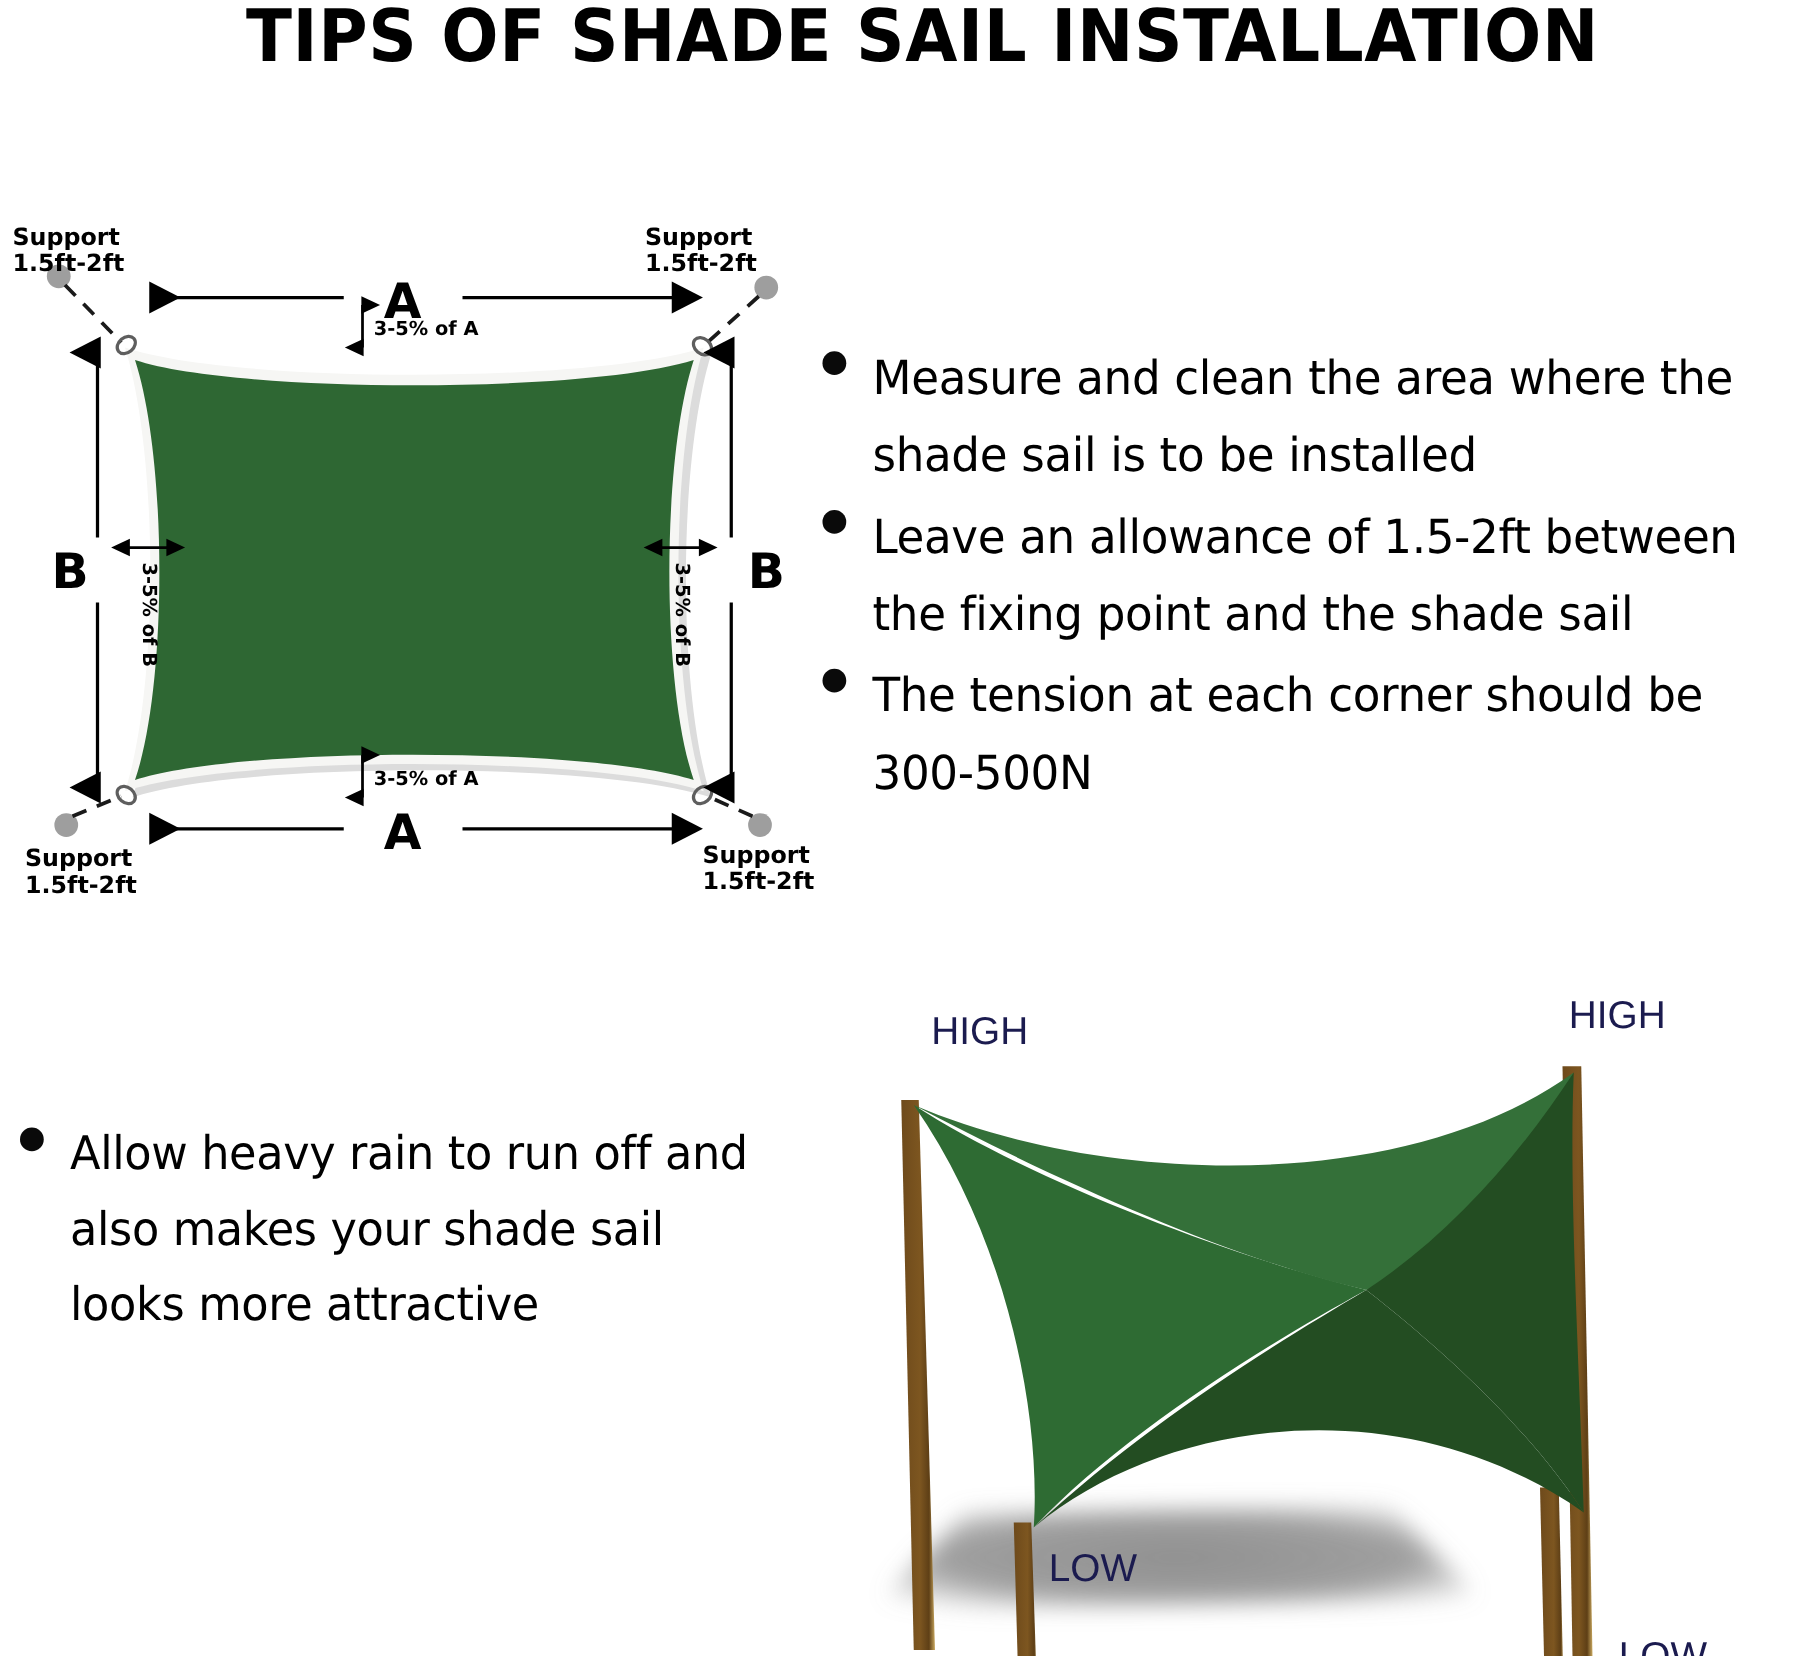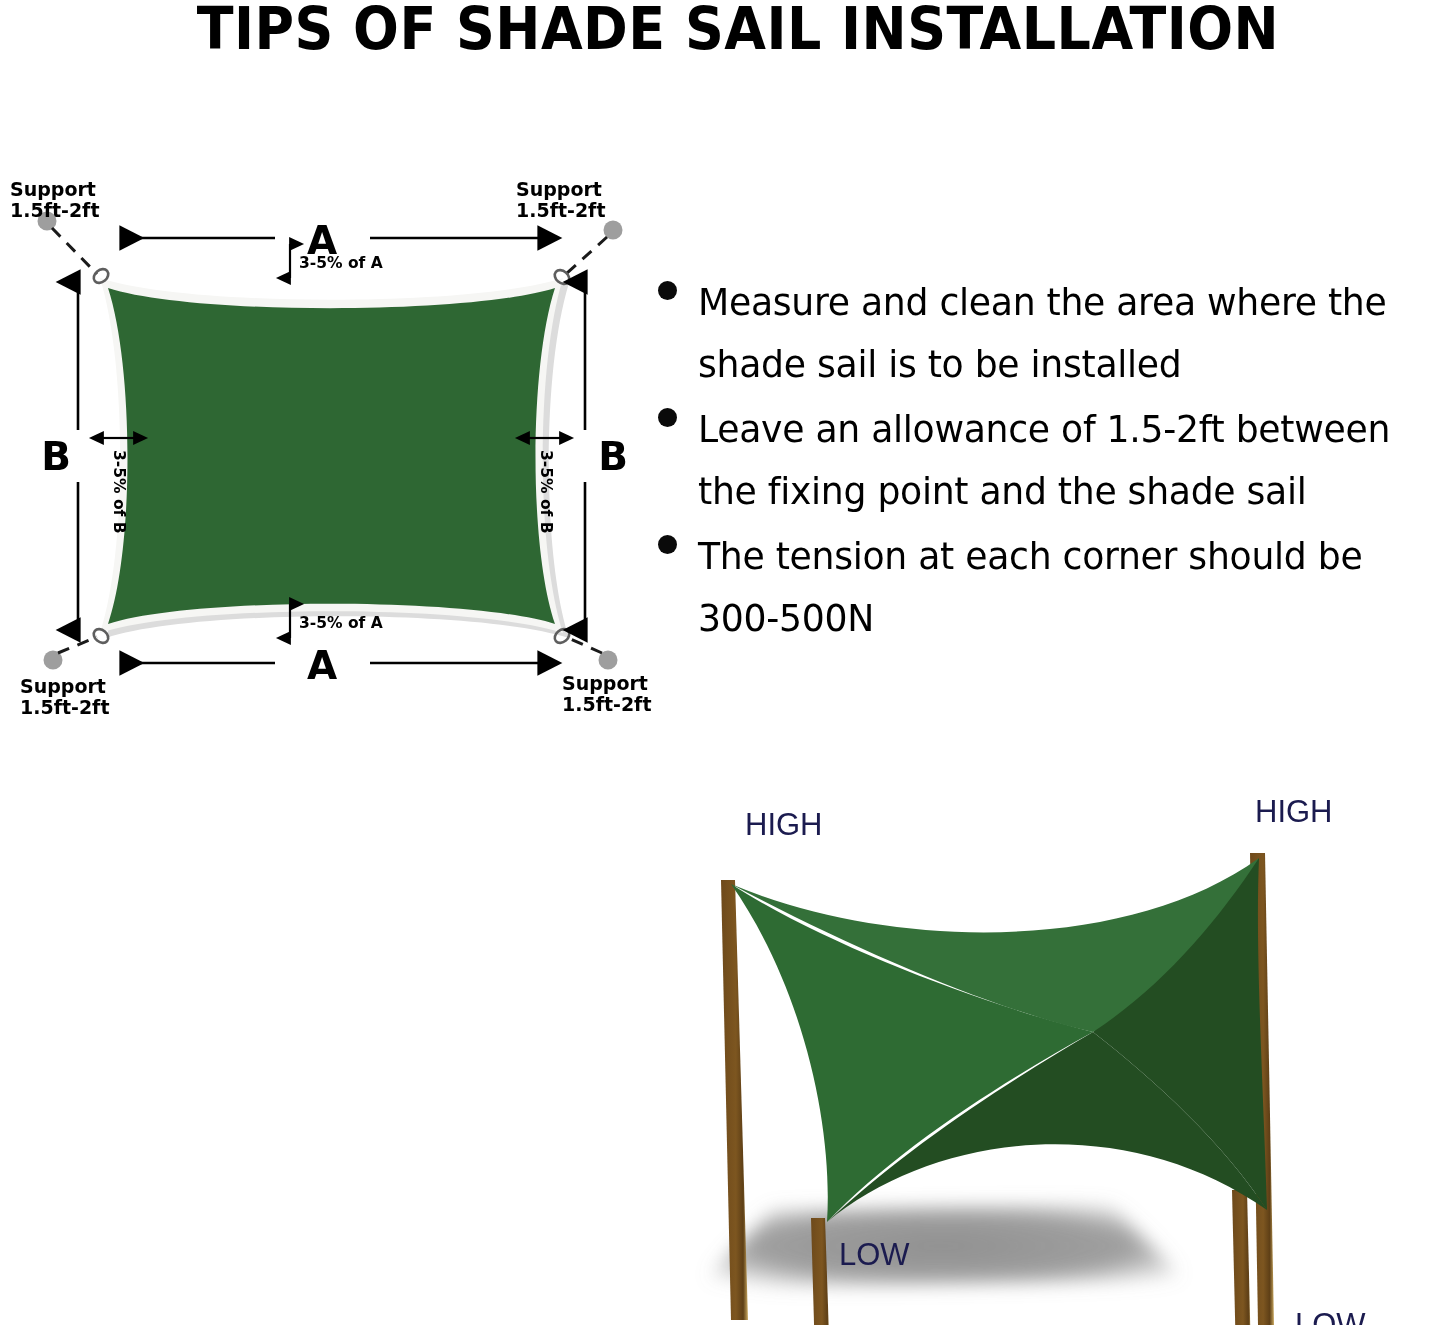--- a/index.html
+++ b/index.html
@@ -247,20 +247,24 @@
     </li>
     <li>
       <span class="dot"></span>
       <span class="body">The tension at each corner should be 300-500N</span>
     </li>
   </ul>
 </div>
 
 <div id="tips-left">
   <ul class="bullets">
+    <li>
+      <span class="dot"></span>
+      <span class="body">Allow heavy rain to run off and also makes your shade sail looks more attractive</span>
+    </li>
   </ul>
 </div>
 
 <div id="hyp-diagram">
   <svg width="797" height="545" viewBox="0 0 797 545" xmlns="http://www.w3.org/2000/svg">
     <defs>
       <radialGradient id="shadowGrad" cx="50%" cy="50%" r="62%">
         <stop offset="0%" stop-color="#8a8a8a" stop-opacity="0.95"></stop>
         <stop offset="62%" stop-color="#8a8a8a" stop-opacity="0.82"></stop>
         <stop offset="100%" stop-color="#8a8a8a" stop-opacity="0"></stop>

